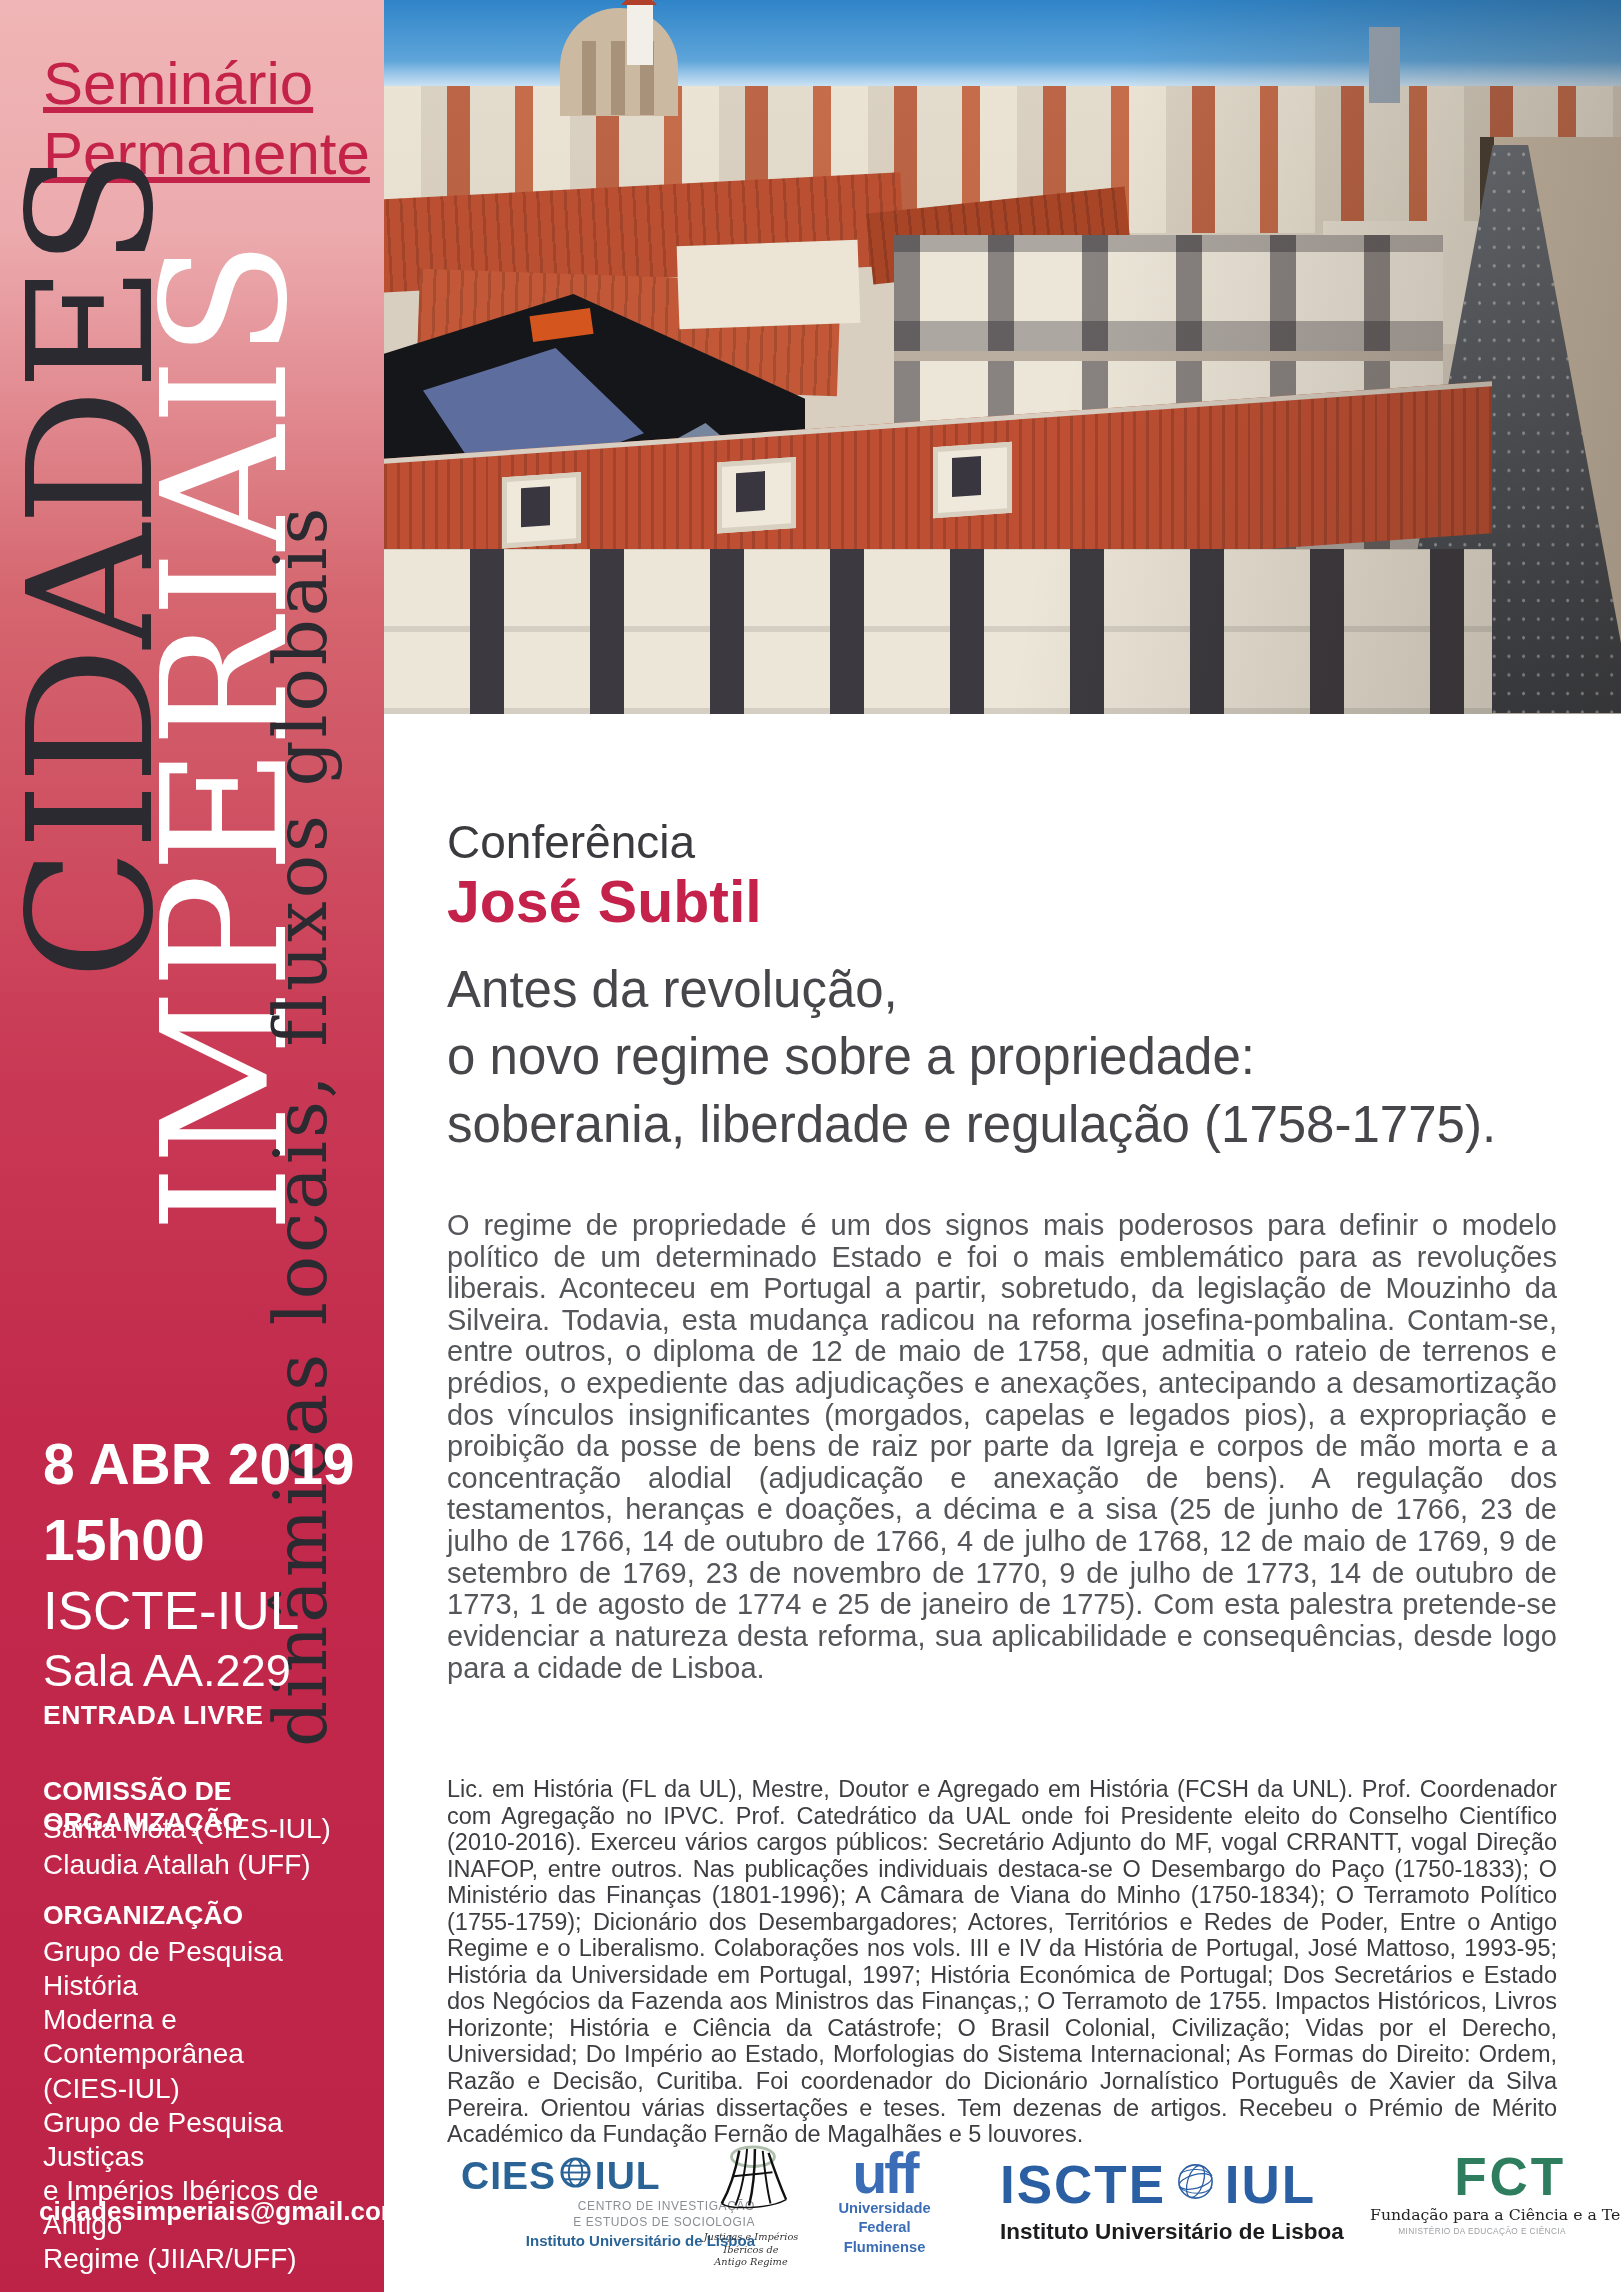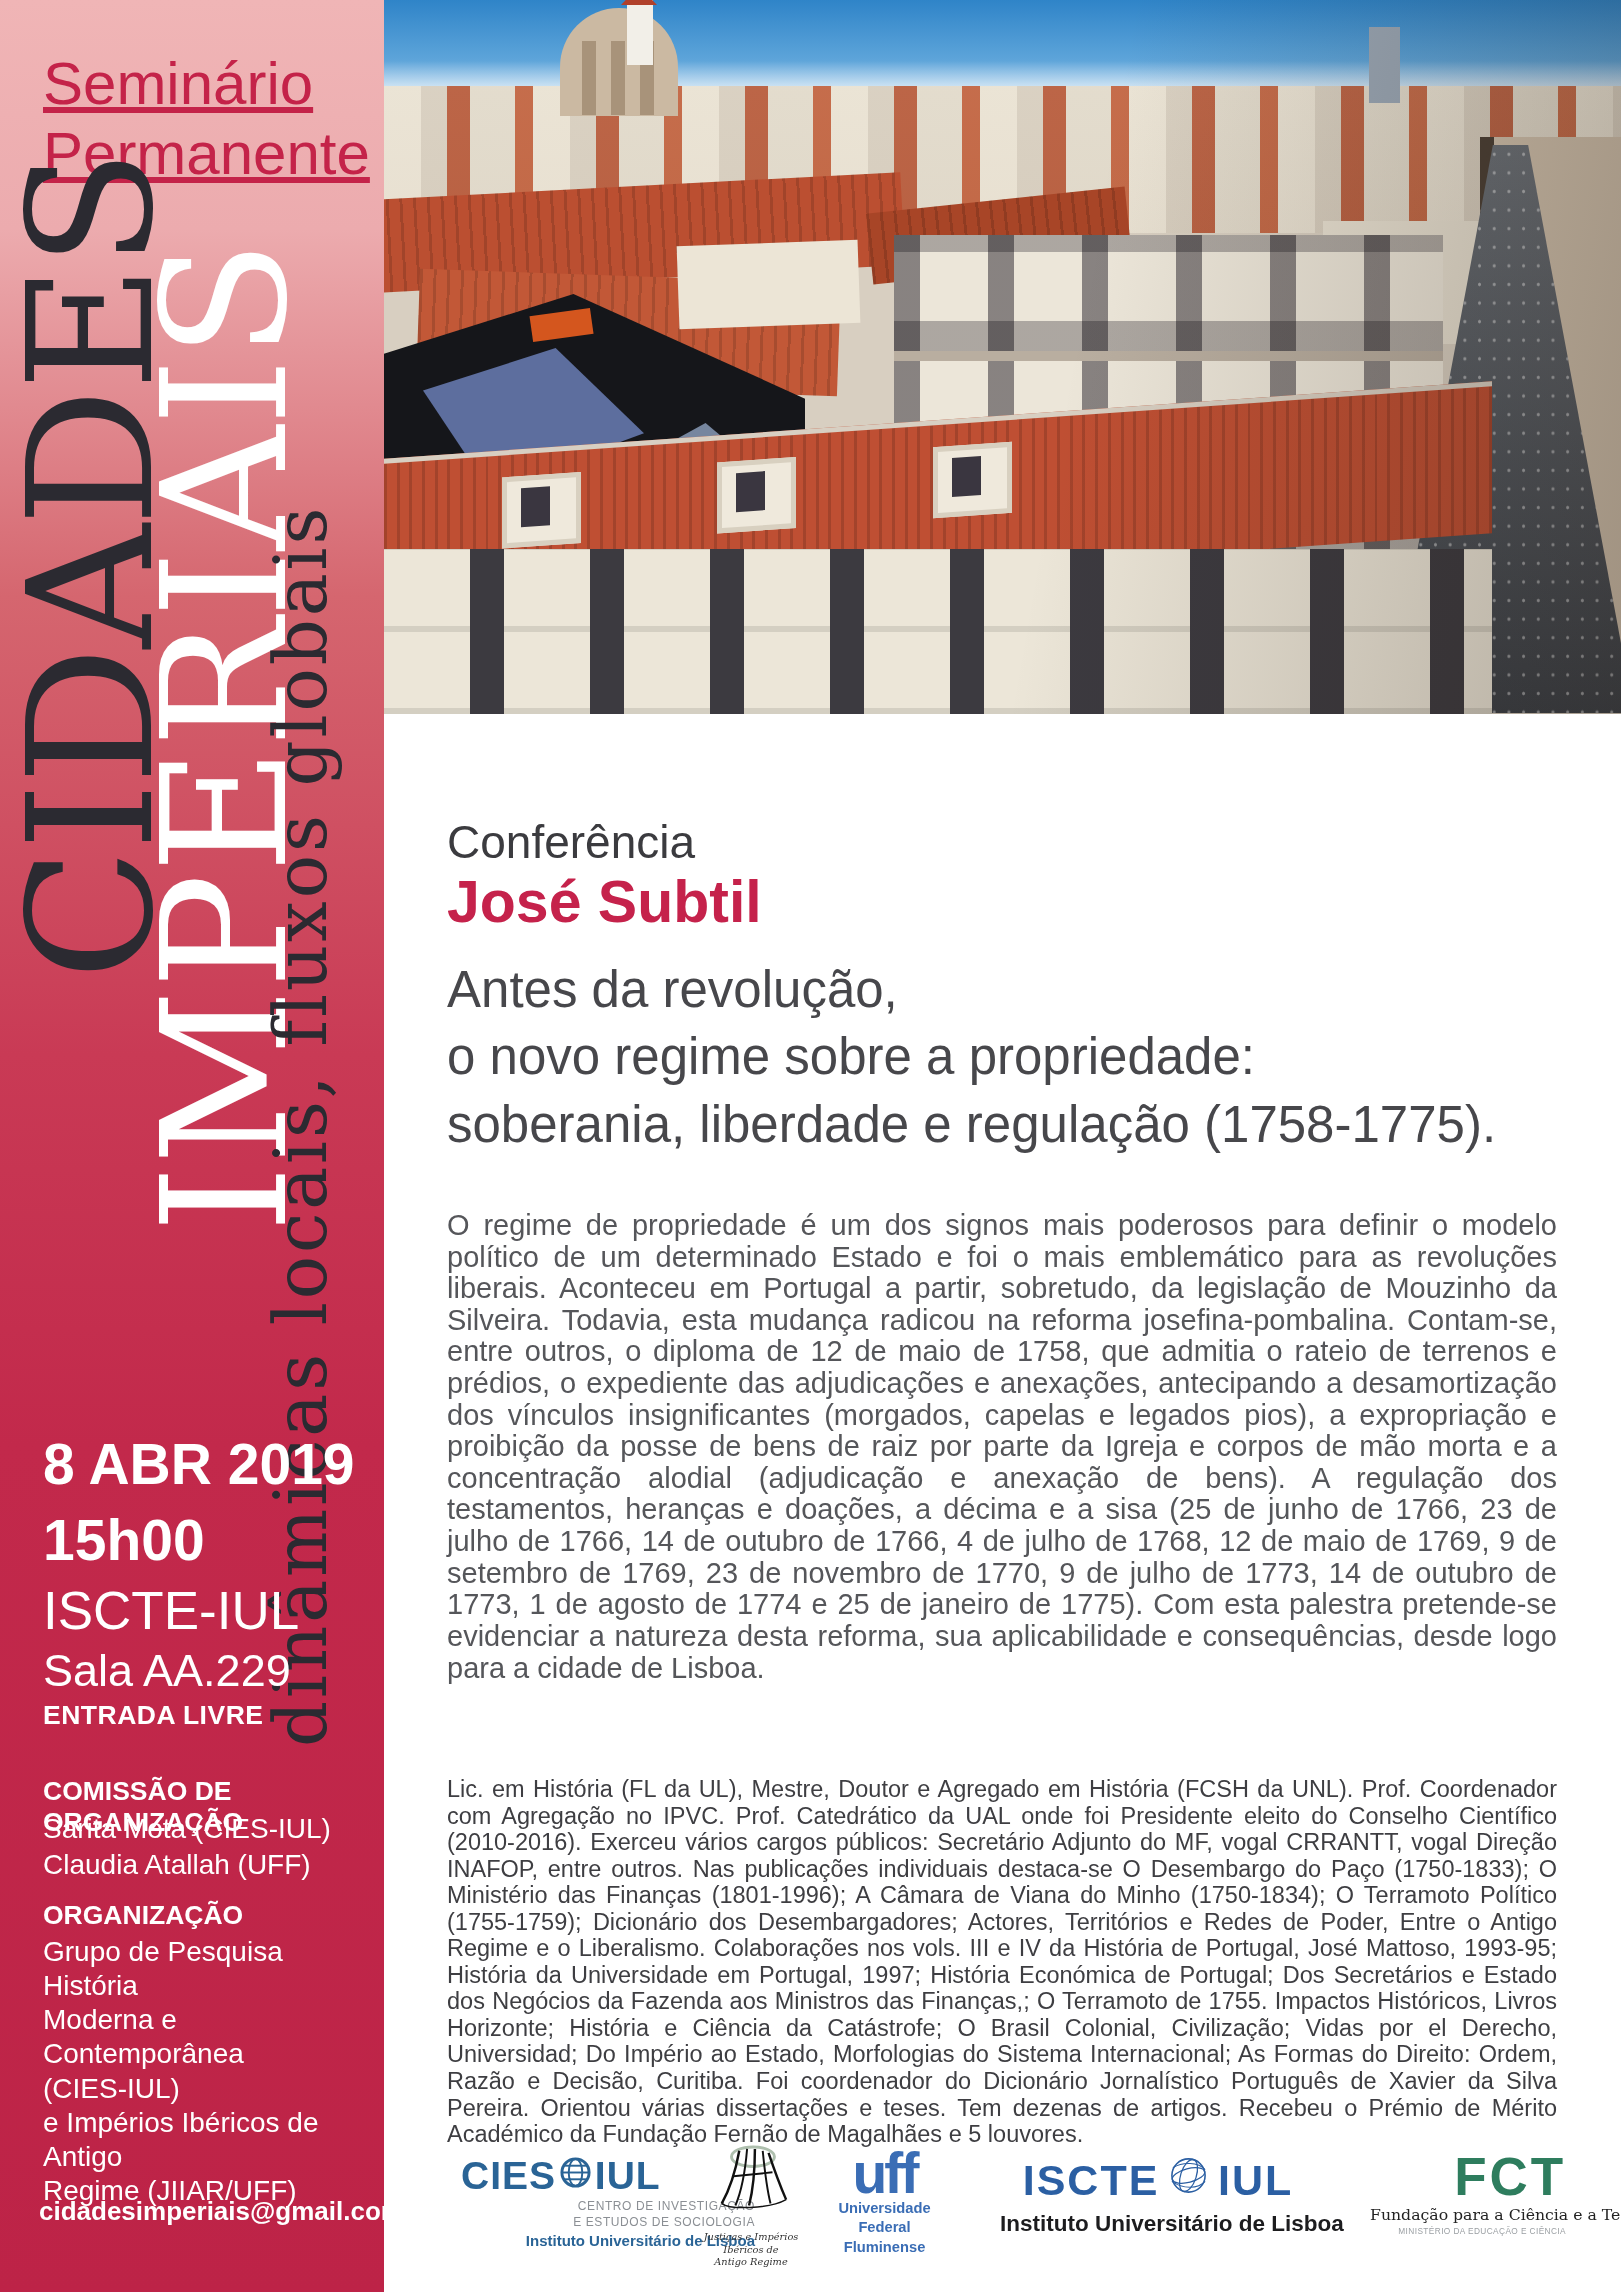--- a/index.html
+++ b/index.html
@@ -103,21 +103,21 @@
   .cies .globe{margin:0 2.9px;}
   .cies .l1,.cies .l2{font-size:12px;color:#8b8f94;letter-spacing:0.6px;line-height:1.25;margin-top:1px;}
   .cies .l3{font-size:15px;font-weight:700;color:#2a6496;margin-top:2px;}
   .jiiar{left:692px;top:2143px;width:118px;text-align:center;color:#333;}
   .jiiar .cap{font-family:"DejaVu Serif",serif;font-style:italic;font-size:9.8px;line-height:1.3;}
   .uff{left:828px;top:2148px;width:113px;text-align:center;color:#3a6db5;}
   .uff .mark{font-size:57px;font-weight:700;letter-spacing:-2.9px;line-height:.9;}
   .uff .l{font-size:14.7px;font-weight:700;line-height:1.3;}
   .iscte{left:1000px;top:2154px;width:316px;text-align:center;}
   .iscte .mark{display:flex;align-items:center;justify-content:center;gap:7.8px;
-    font-size:43px;font-weight:700;color:#2b5fa3;letter-spacing:2px;}
+    font-size:53px;font-weight:700;color:#2b5fa3;letter-spacing:2px;}
   .iscte .l1{font-size:22.5px;font-weight:700;color:#1c1c1e;margin-top:3.9px;white-space:nowrap;}
   .fct{left:1370px;top:2154px;width:196px;color:#2e7d5e;}
   .fct .mark{font-size:53px;font-weight:900;letter-spacing:2.9px;line-height:.85;}
   .fct .l1{font-family:"DejaVu Serif",serif;font-size:15.7px;color:#222;margin-top:5.9px;white-space:nowrap;}
   .fct .l2{font-size:8.3px;color:#9a9fa3;letter-spacing:0.4px;margin-top:2px;}
 </style>
 </head>
 <body>
 
 <div class="poster">
@@ -141,20 +141,21 @@
     <div class="side-block d-com">
       <div>Sarita Mota (CIES-IUL)</div>
       <div>Claudia Atallah (UFF)</div>
     </div>
 
     <div class="side-block d-orgh">ORGANIZAÇÃO</div>
     <div class="side-block d-org">
       <div>Grupo de Pesquisa História</div>
       <div>Moderna e Contemporânea</div>
       <div>(CIES-IUL)</div>
+      <div>Grupo de Pesquisa Justiças</div>
       <div>e Impérios Ibéricos de Antigo</div>
       <div>Regime (JIIAR/UFF)</div>
     </div>
 
     <div class="side-block d-email">cidadesimperiais@gmail.com</div>
   </div>
 
   <div class="photo">
     <div class="ph ph-sky"></div>
     <div class="ph ph-clouds"></div>

